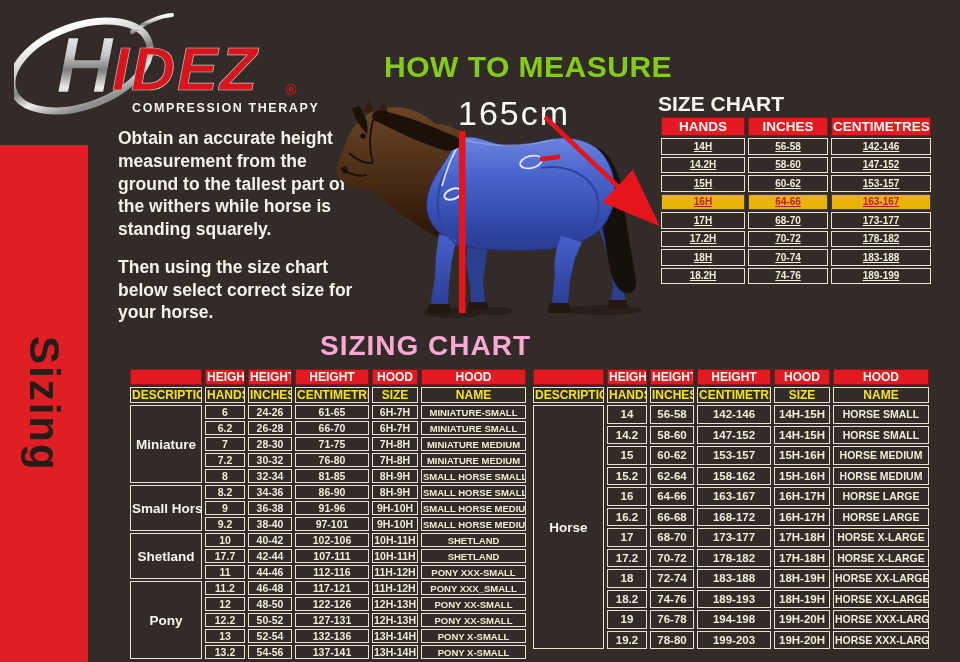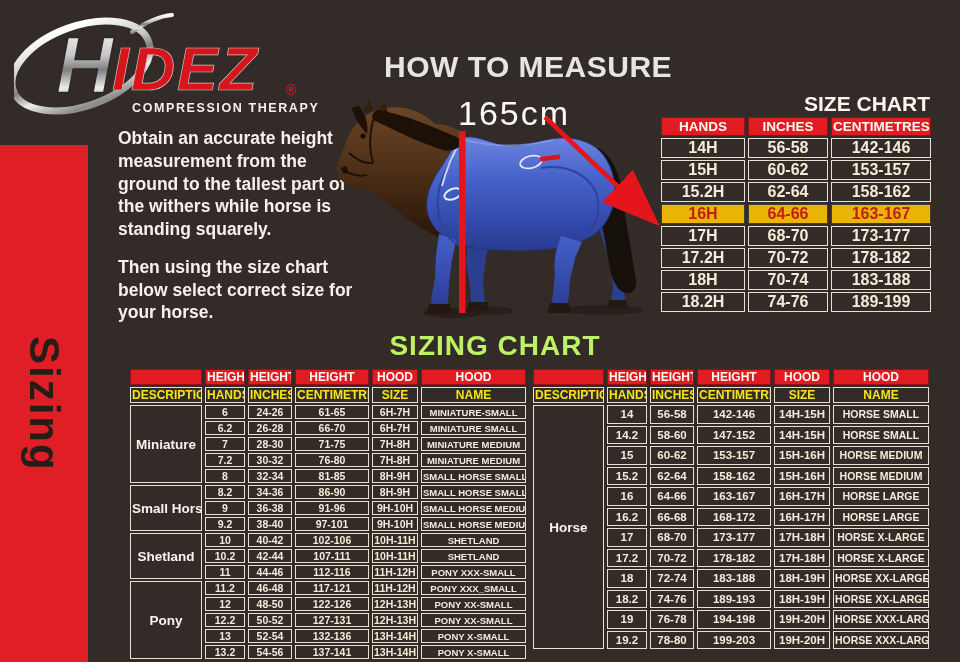--- a/index.html
+++ b/index.html
@@ -12,40 +12,40 @@
   .sidebar{position:absolute;left:0;top:145px;width:88px;height:517px;background:#e01e25;
     display:flex;align-items:center;justify-content:center;}
   .sidebar-label{writing-mode:vertical-rl;font-size:42px;font-weight:bold;color:#241d18;letter-spacing:2px;}
   
   .logo{position:absolute;left:14px;top:0px;width:312px;height:120px;}
   
   .intro{position:absolute;left:118px;top:127px;width:252px;color:#f6f1ea;
     font-size:17.5px;font-weight:bold;line-height:1.3;}
   .intro p{margin:0 0 15px 0;}
   
-  .measure-title{position:absolute;left:384px;top:50px;font-size:30px;font-weight:bold;color:#e5e5e5;letter-spacing:.5px;}
+  .measure-title{position:absolute;left:384px;top:50px;font-size:30px;font-weight:bold;color:#84cc16;letter-spacing:.5px;}
   .measurement{position:absolute;left:448px;top:94px;font-size:34px;font-weight:400;color:#fbfaf7;letter-spacing:2px;margin-left:10px;}
-  .size-chart-title{position:absolute;left:658px;top:92px;width:272px;text-align:right;
+  .size-chart-title{position:absolute;left:658px;top:92px;width:272px;text-align:left;
     font-size:21px;font-weight:bold;color:#fbf7ef;}
-  .sizing-title{position:absolute;left:320px;top:330px;width:350px;text-align:center;
-    font-size:28px;font-weight:bold;color:#bef264;letter-spacing:1px;}
+  .sizing-title{position:absolute;left:320px;top:330px;width:350px;
+    font-size:28px;font-weight:bold;color:#f9a8d4;letter-spacing:1px;}
   
   .horse{position:absolute;left:303px;top:98px;width:362px;height:232px;}
   .overlay{position:absolute;left:440px;top:100px;width:230px;height:230px;z-index:5;pointer-events:none;}
   
   table{border-collapse:separate;border-spacing:3px 2px;table-layout:fixed;}
   th,td{text-align:center;vertical-align:middle;padding:0 1px;overflow:hidden;white-space:nowrap;}
   th.red{background:#e21b23;color:#fcf9f4;font-size:12px;font-weight:bold;height:13px;border:1px solid rgba(0,0,0,.35);}
   th.sub{background:transparent;color:#f4e41c;font-size:12px;font-weight:bold;height:13px;border:1px solid #e9e1cf;}
   td{border:1px solid #e9e1cf;color:#f3ecd9;font-weight:bold;}
   
   .size-chart{position:absolute;left:658px;top:115px;width:272px;}
   .size-chart table{width:100%;}
   .size-chart th.red{font-size:13.5px;height:17px;}
-  .size-chart td{font-size:16px;height:14.5px;}
+  .size-chart td{font-size:10px;height:14.5px;text-decoration:underline;}
   .size-chart tr.hl td{background:#eab308;color:#c02017;border-color:#443d37;}
   
   .tbl-left{position:absolute;left:127px;top:367px;width:397px;}
   .tbl-right{position:absolute;left:530px;top:367px;width:398px;}
   .tbl-left table,.tbl-right table{width:100%;}
   .tbl-left td{font-size:10.5px;height:11.5px;}
   .tbl-right td{font-size:11.5px;height:16.5px;}
   .tbl-left td.name{font-size:9.5px;}
   .tbl-right td.name{font-size:10.5px;}
   td.desc{font-size:13.5px;color:#f8f4ec;}
@@ -171,28 +171,28 @@
       <th class="red">HANDS</th>
       <th class="red">INCHES</th>
       <th class="red">CENTIMETRES</th>
     </tr>
     <tr>
           <td>14H</td>
           <td>56-58</td>
           <td>142-146</td>
         </tr>
     <tr>
+          <td>14.2H</td>
+          <td>58-60</td>
+          <td>147-152</td>
+        </tr>
+    <tr>
           <td>15H</td>
           <td>60-62</td>
           <td>153-157</td>
-        </tr>
-    <tr>
-          <td>15.2H</td>
-          <td>62-64</td>
-          <td>158-162</td>
         </tr>
     <tr class="hl">
           <td>16H</td>
           <td>64-66</td>
           <td>163-167</td>
         </tr>
     <tr>
           <td>17H</td>
           <td>68-70</td>
           <td>173-177</td>
@@ -305,21 +305,21 @@
         </tr>
     <tr>
       <td class="desc" rowspan="3">Shetland</td>
       <td>10</td>
           <td>40-42</td>
           <td>102-106</td>
           <td>10H-11H</td>
           <td class="name">SHETLAND</td>
     </tr>
     <tr>
-          <td>10.2</td>
+          <td>17.7</td>
           <td>42-44</td>
           <td>107-111</td>
           <td>10H-11H</td>
           <td class="name">SHETLAND</td>
         </tr>
     <tr>
           <td>11</td>
           <td>44-46</td>
           <td>112-116</td>
           <td>11H-12H</td>

